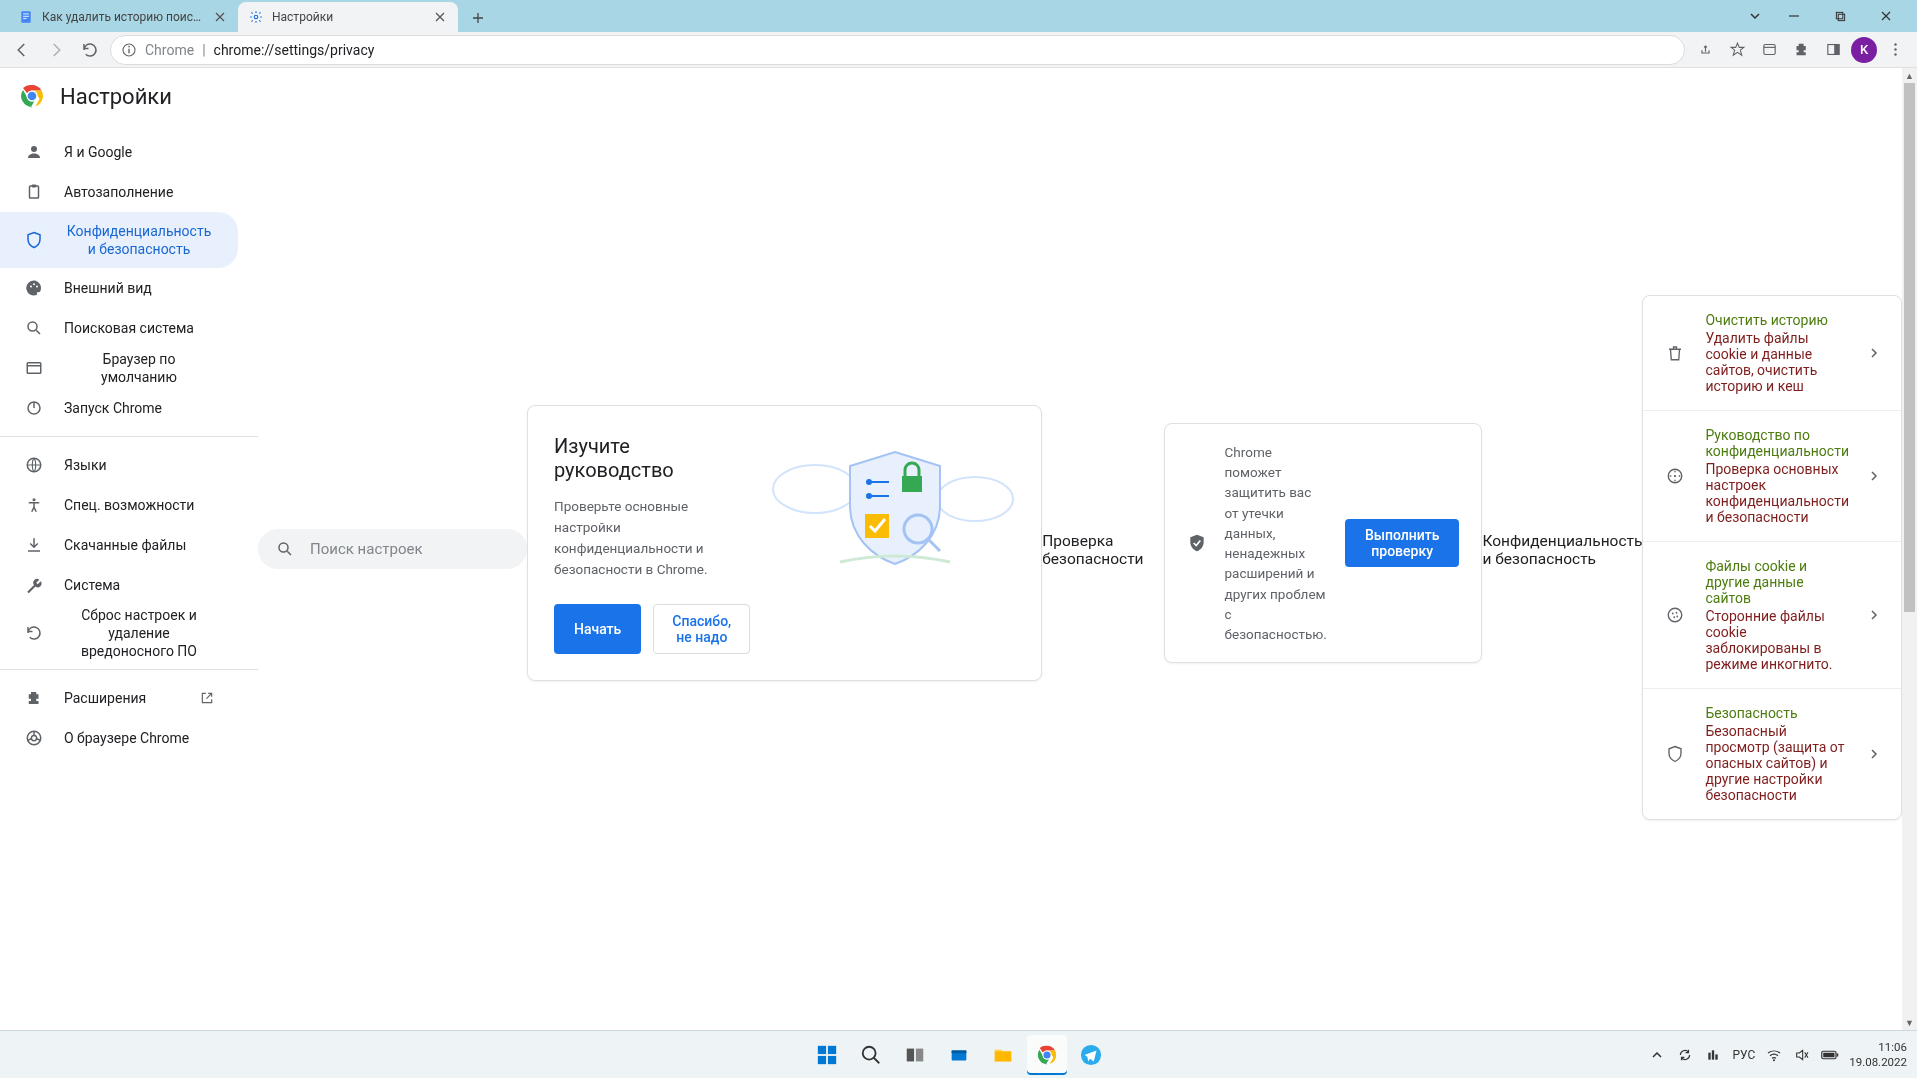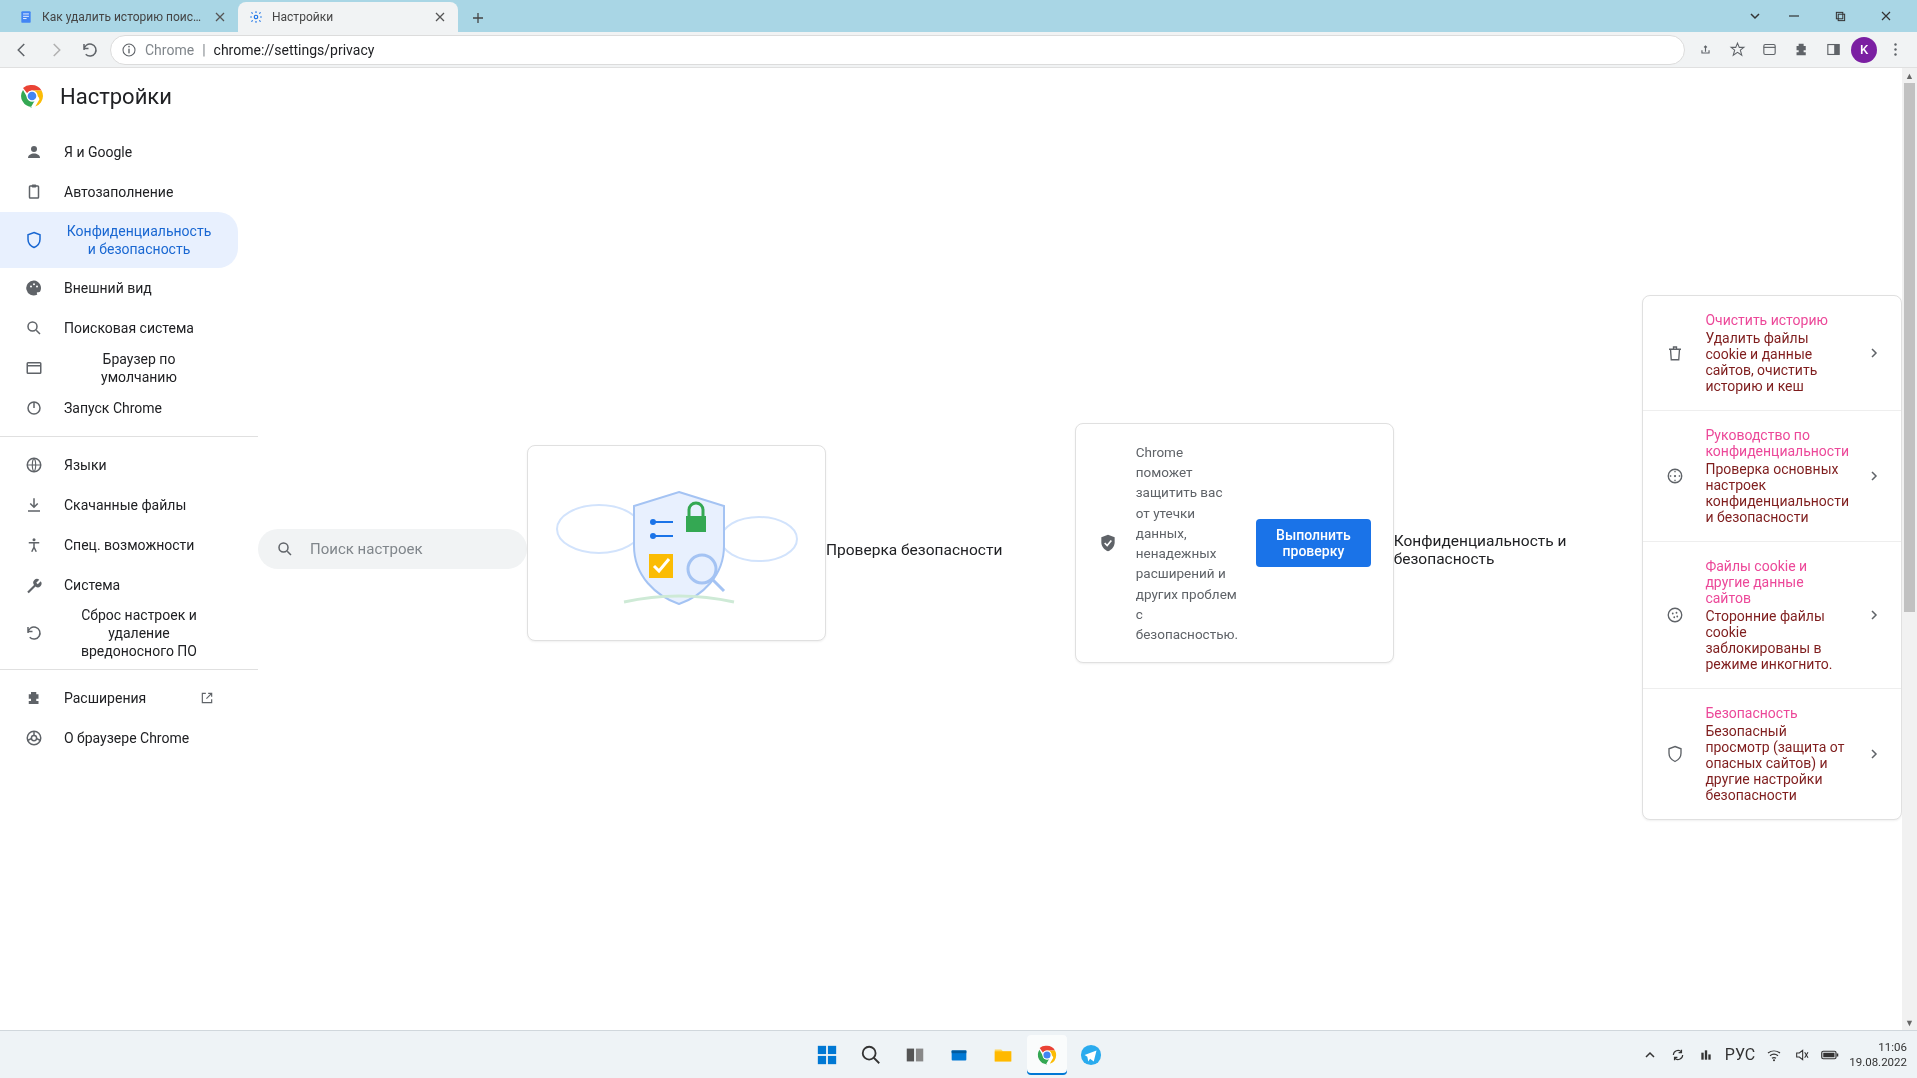--- a/index.html
+++ b/index.html
@@ -67,21 +67,21 @@
 
   .check-card { width:645px; padding: 18px 22px; display:flex; align-items:center; gap:18px; margin-bottom:28px;}
   .check-ic { width:20px; color:#5f6368; flex-shrink:0;}
   .check-text { flex:1; font-size:13.5px; color:#5f6368; line-height:1.5;}
 
   .list-card { width:645px; }
   .list-row { display:flex; align-items:center; padding: 16px 22px; gap: 20px; cursor:pointer; border-bottom:1px solid #eee;}
   .list-row:last-child { border-bottom:none;}
   .row-ic { width:20px; color:#5f6368; flex-shrink:0; display:flex;align-items:center;justify-content:center;}
   .row-txt { flex:1; }
-  .row-title { font-size:14px; color:#ec4899; margin-bottom:2px;}
+  .row-title { font-size:14px; color:#4d7c0f; margin-bottom:2px;}
   .row-sub { font-size:14px; color:#7f1d1d;}
   .row-arrow { color:#5f6368; }
 
   
   .vscroll { position:absolute; top:68px; right:0; width:15px; bottom:48px; background:#f1f1f1;}
   .vscroll-thumb { position:absolute; left:2px; right:2px; top:0; height:55%; background:#c1c1c1; border-radius:0;}
   .vscroll-arr { position:absolute; left:0;right:0; height:15px; display:flex;align-items:center;justify-content:center;color:#666;font-size:9px;cursor:pointer;}
 
   
   .taskbar { position:absolute; left:0; right:0; bottom:0; height:48px; background:#eef3f6; border-top:1px solid #d0d7dc; display:flex; align-items:center;}
@@ -319,33 +319,33 @@
             <svg width="18" height="18" viewBox="0 0 24 24">
               <circle cx="12" cy="12" r="9" fill="none" stroke="#5f6368" stroke-width="2"></circle>
               <path d="M3 12h18M12 3c3 3 3 15 0 18M12 3c-3 3-3 15 0 18" fill="none" stroke="#5f6368" stroke-width="1.5"></path>
             </svg>
           </span>
         <span class="sb-label">Языки</span>
       </div>
       <div class="sb-item">
         <span class="sb-ic">
             <svg width="18" height="18" viewBox="0 0 24 24">
-              <path d="M12 3v12M7 10l5 5 5-5M4 20h16" fill="none" stroke="#5f6368" stroke-width="2"></path>
-            </svg>
-          </span>
-        <span class="sb-label">Скачанные файлы</span>
-      </div>
-      <div class="sb-item">
-        <span class="sb-ic">
-            <svg width="18" height="18" viewBox="0 0 24 24">
               <circle cx="12" cy="5" r="2" fill="#5f6368"></circle>
               <path d="M5 9h14M12 9v6M9 21l3-6 3 6" fill="none" stroke="#5f6368" stroke-width="2"></path>
             </svg>
           </span>
         <span class="sb-label">Спец. возможности</span>
+      </div>
+      <div class="sb-item">
+        <span class="sb-ic">
+            <svg width="18" height="18" viewBox="0 0 24 24">
+              <path d="M12 3v12M7 10l5 5 5-5M4 20h16" fill="none" stroke="#5f6368" stroke-width="2"></path>
+            </svg>
+          </span>
+        <span class="sb-label">Скачанные файлы</span>
       </div>
       <div class="sb-item">
         <span class="sb-ic">
             <svg width="18" height="18" viewBox="0 0 24 24">
               <path d="M21 7a5 5 0 0 1-7 7L5 23l-2-2 9-9a5 5 0 0 1 7-7l-4 4 2 2 4-4z" fill="#5f6368"></path>
             </svg>
           </span>
         <span class="sb-label">Система</span>
       </div>
       <div class="sb-item tall">
@@ -391,20 +391,28 @@
               <svg width="18" height="18" viewBox="0 0 24 24">
                 <circle cx="10" cy="10" r="6" fill="none" stroke="#5f6368" stroke-width="2"></circle>
                 <path d="M15 15l5 5" stroke="#5f6368" stroke-width="2"></path>
               </svg>
             </span>
           <input type="text" placeholder="Поиск настроек" style="">
         </div>
       </div>
 
       <div class="card guide-card">
+        <div class="guide-left">
+          <div class="guide-title">Изучите руководство</div>
+          <div class="guide-desc">Проверьте основные настройки конфиденциальности и безопасности в Chrome.</div>
+          <div class="guide-btns">
+            <button class="btn-primary">Начать</button>
+            <button class="btn-secondary">Спасибо, не надо</button>
+          </div>
+        </div>
         <div class="guide-illus">
           <svg width="245" height="140" viewBox="0 0 245 140">
             <ellipse cx="45" cy="55" rx="42" ry="24" fill="none" stroke="#d2e3fc" stroke-width="2"></ellipse>
             <ellipse cx="205" cy="65" rx="38" ry="22" fill="none" stroke="#d2e3fc" stroke-width="2"></ellipse>
             <path d="M125 18 l45 14 v40 c0 30-22 50-45 58 c-23-8-45-28-45-58 V32 z" fill="#e8f0fe" stroke="#a4c3f3" stroke-width="2"></path>
             <rect x="132" y="42" width="20" height="16" fill="#34a853"></rect>
             <path d="M135 42 v-6 a7 7 0 0 1 14 0 v6" fill="none" stroke="#34a853" stroke-width="3"></path>
             <circle cx="99" cy="48" r="3" fill="#1a73e8"></circle>
             <circle cx="99" cy="62" r="3" fill="#1a73e8"></circle>
             <path d="M99 48 h20 M99 62 h20" stroke="#1a73e8" stroke-width="2"></path>
@@ -575,21 +583,21 @@
           <path d="M4 12a8 8 0 0 1 14-5M20 12a8 8 0 0 1-14 5M18 3v5h-5M6 21v-5h5" fill="none" stroke="#333" stroke-width="2"></path>
         </svg>
       </span>
     <span class="tray-ic">
         <svg width="14" height="14" viewBox="0 0 24 24">
           <rect x="4" y="8" width="4" height="12" fill="#333"></rect>
           <rect x="10" y="4" width="4" height="16" fill="#333"></rect>
           <rect x="16" y="11" width="4" height="9" fill="#333"></rect>
         </svg>
       </span>
-    <span style="font-size:16px;cursor:pointer;">РУС</span>
+    <span style="font-size:12px;cursor:pointer;">РУС</span>
     <span class="tray-ic">
         <svg width="16" height="16" viewBox="0 0 24 24">
           <path d="M3 9a15 15 0 0 1 18 0M6 13a10 10 0 0 1 12 0M9 17a5 5 0 0 1 6 0" fill="none" stroke="#333" stroke-width="1.8"></path>
           <circle cx="12" cy="20" r="1.5" fill="#333"></circle>
         </svg>
       </span>
     <span class="tray-ic">
         <svg width="16" height="16" viewBox="0 0 24 24">
           <path d="M4 9v6h4l5 4V5L8 9H4z" fill="none" stroke="#333" stroke-width="1.6"></path>
           <path d="M16 8l5 8M21 8l-5 8" stroke="#333" stroke-width="1.6"></path>

